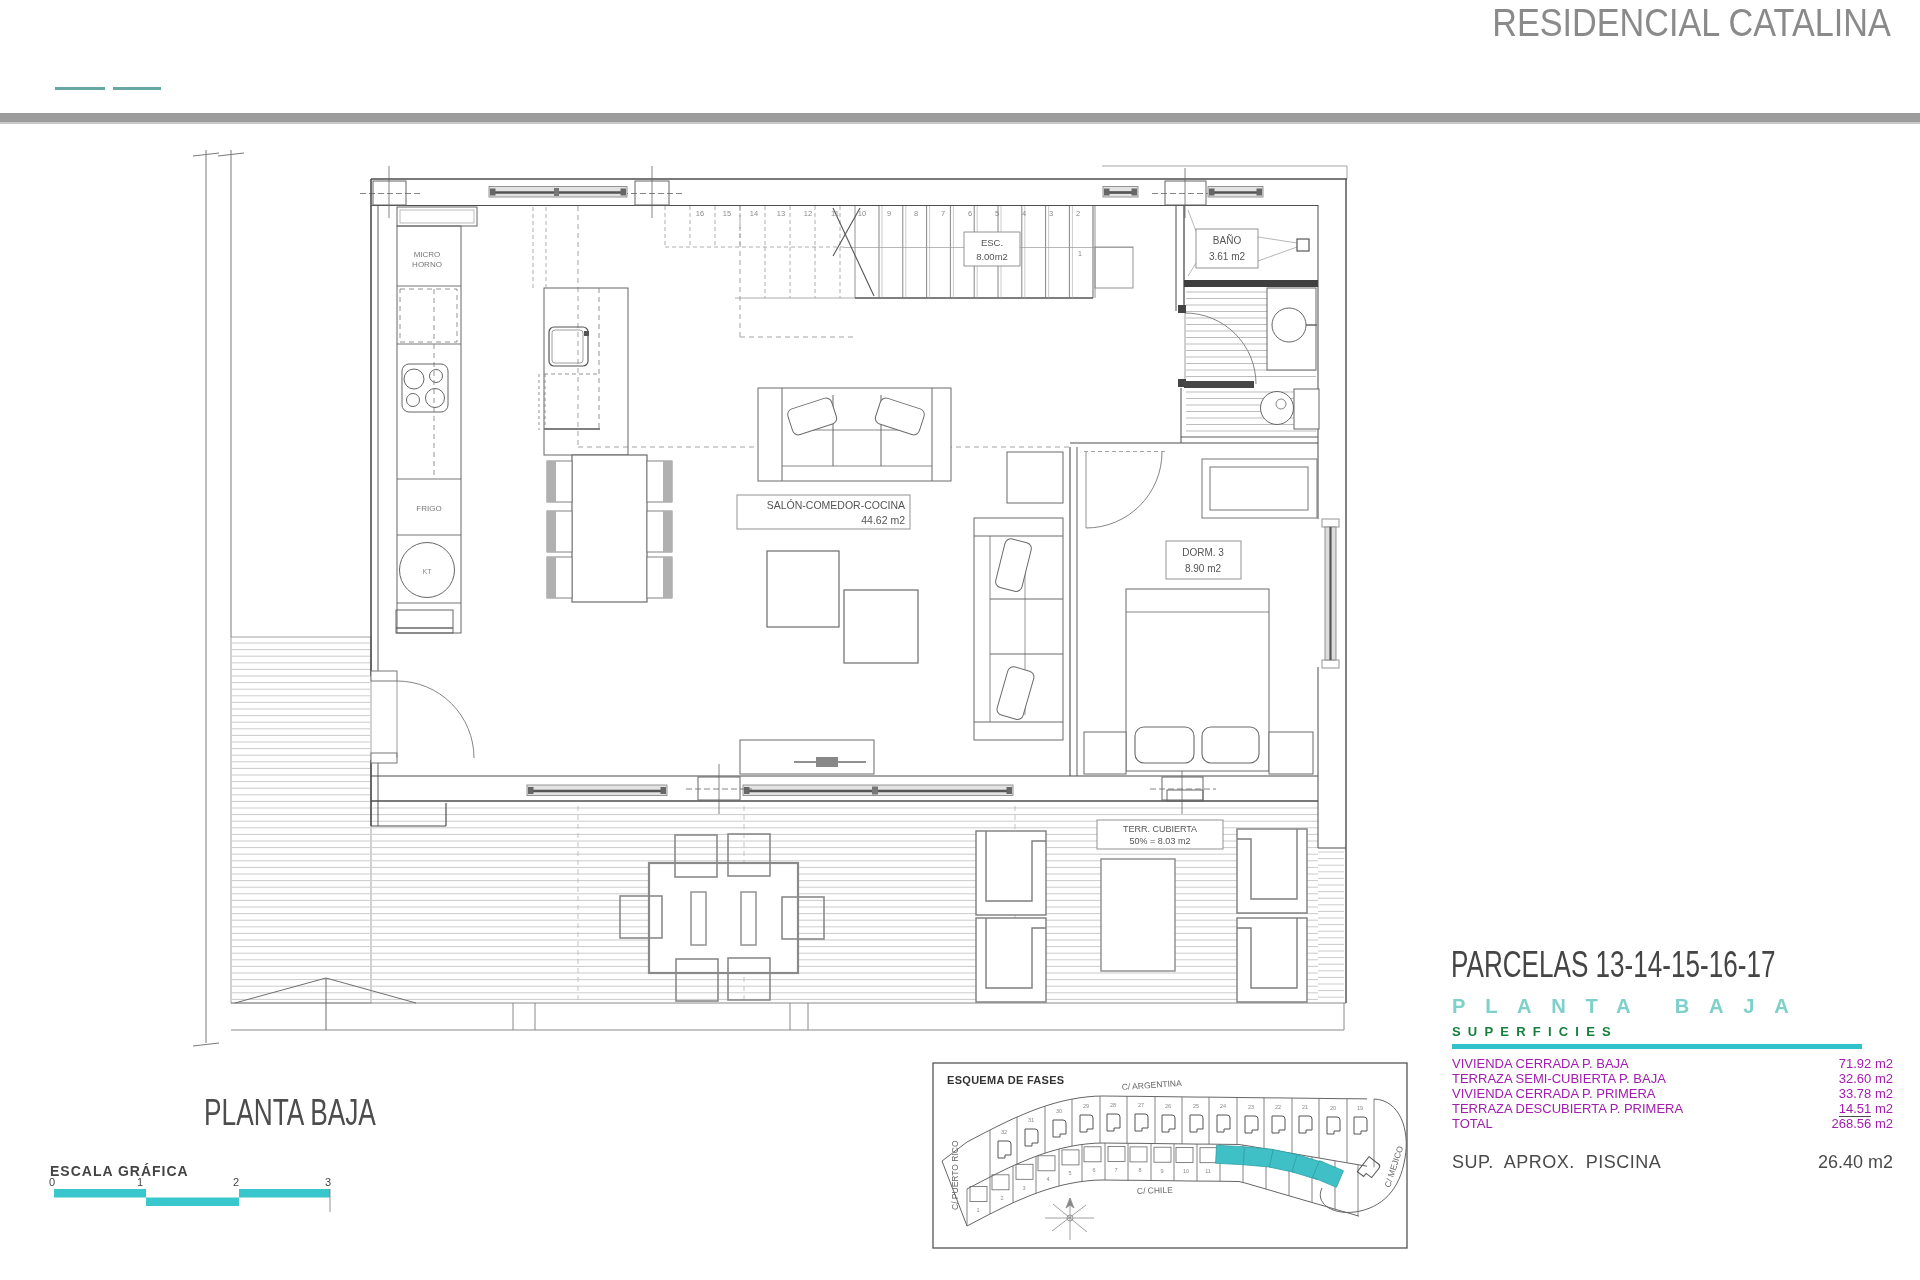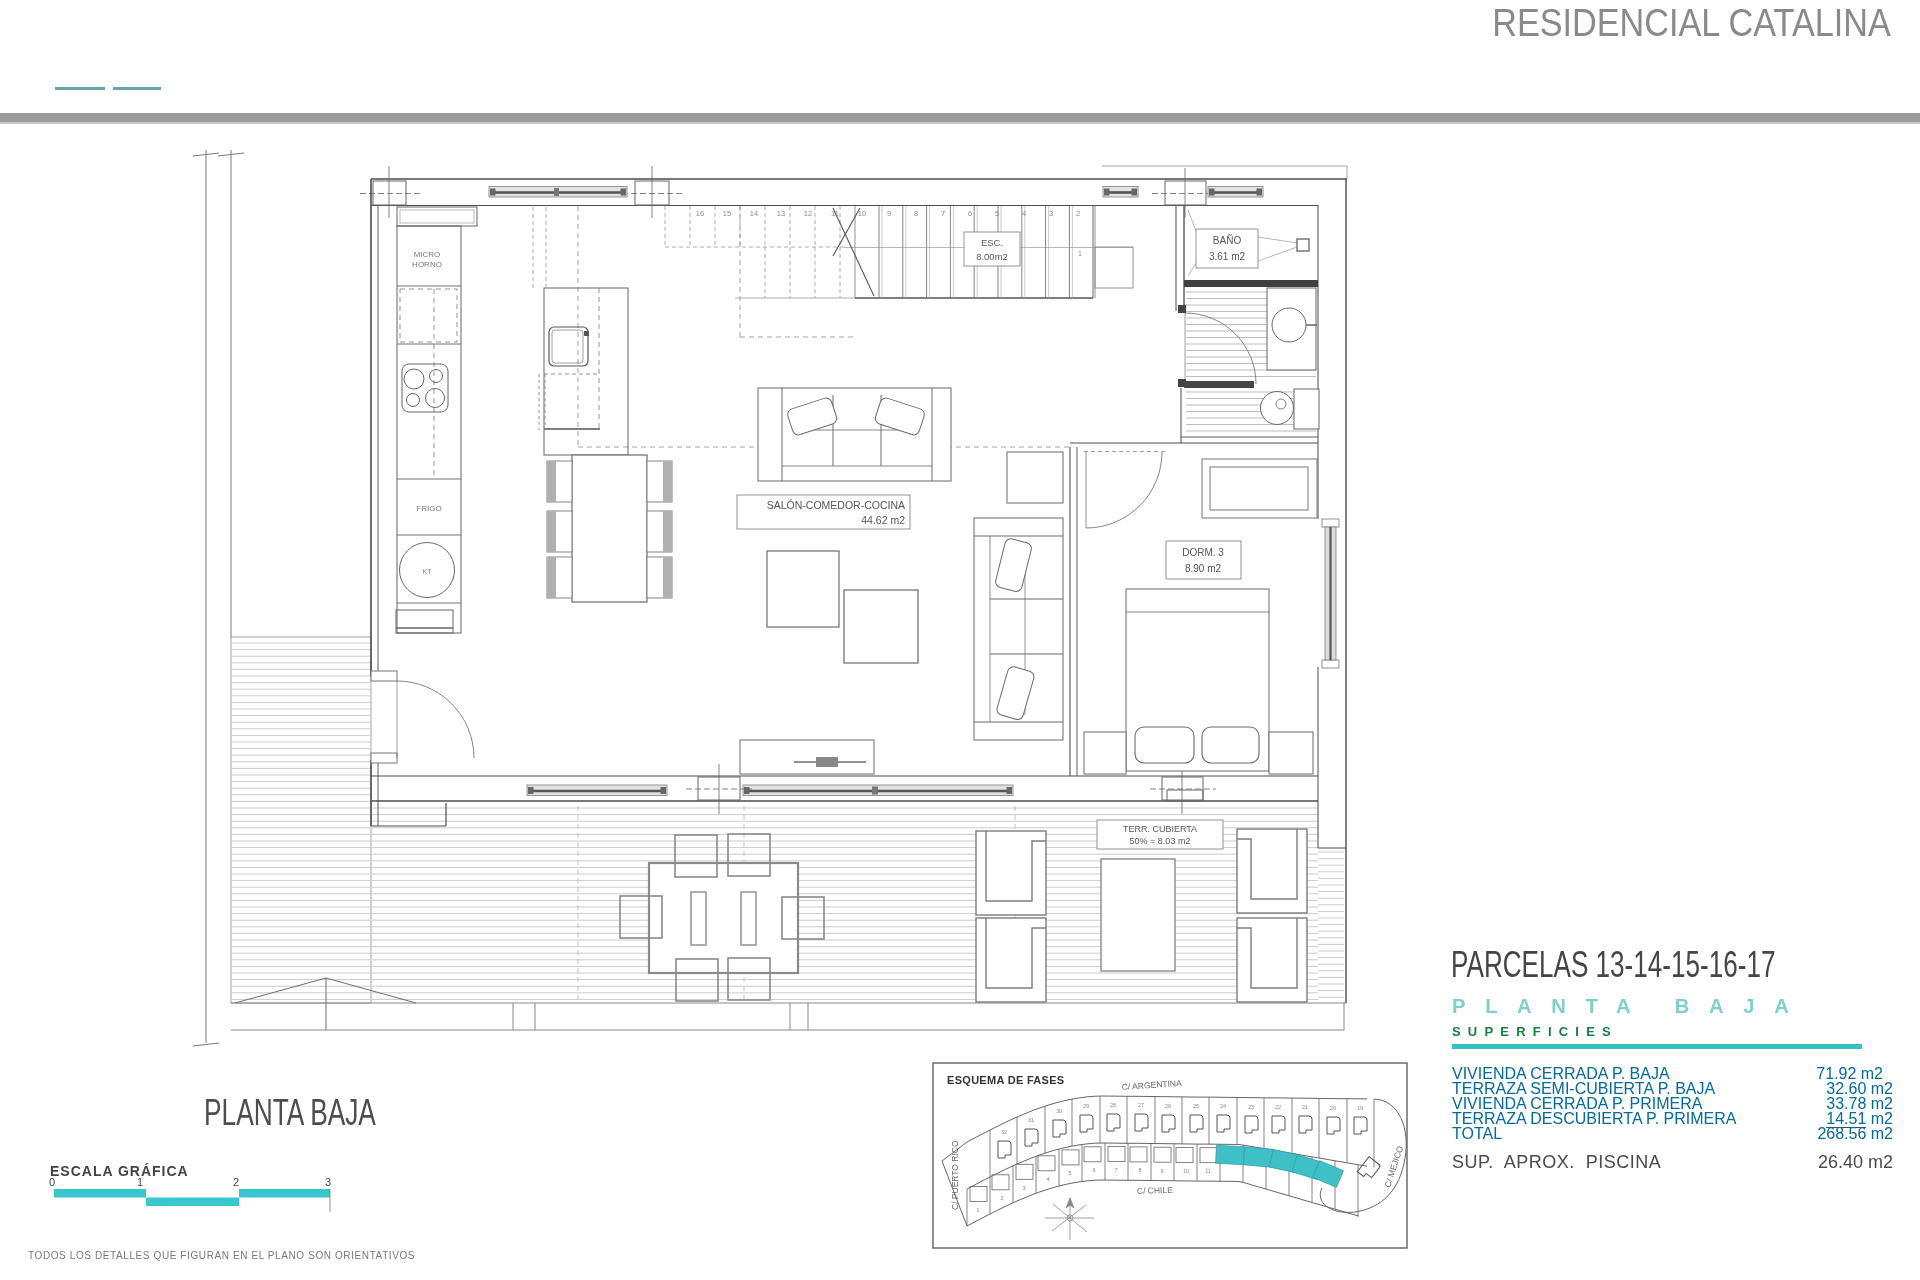--- a/index.html
+++ b/index.html
@@ -842,27 +842,26 @@
 <div class="abs" style="left:204px; top:1092px; font-size:36px; color:#4d4d4d; transform:scaleX(0.73); transform-origin:left; white-space:nowrap;">PLANTA BAJA</div>
 
 <div class="abs" style="left:1451px; top:944px; font-size:36px; color:#454545; transform:scaleX(0.725); transform-origin:left; white-space:nowrap;">PARCELAS 13-14-15-16-17</div>
 
 <div class="abs" style="left:1452px; top:994px; font-size:21px; font-weight:bold; color:#7ed0cb; letter-spacing:20.5px; white-space:nowrap; transform:scaleX(0.96); transform-origin:left;">PLANTA BAJA</div>
 
 <div class="abs" style="left:1452px; top:1024px; font-size:13px; font-weight:bold; color:#15803d; letter-spacing:7.2px;">SUPERFICIES</div>
 
 <div class="abs" style="left:1452px; top:1044px; width:410px; height:5px; background:#30c2c8;"></div>
 
-<div class="abs" style="left:1452px; top:1056px; width:441px; font-size:16px; color:#0369a1; line-height:15px; white-space:nowrap;margin-top:10px;">
-  <div><span>VIVIENDA CERRADA P. BAJA</span><span style="position:absolute; right:10px;">71.92 m2</span></div>
+<div class="abs" style="left:1452px; top:1056px; width:441px; font-size:13px; color:#a21caf; line-height:15px; white-space:nowrap;">
+  <div><span>VIVIENDA CERRADA P. BAJA</span><span style="position:absolute; right:0;">71.92 m2</span></div>
   <div><span>TERRAZA SEMI-CUBIERTA P. BAJA</span><span style="position:absolute; right:0;">32.60 m2</span></div>
   <div><span>VIVIENDA CERRADA P. PRIMERA</span><span style="position:absolute; right:0;">33.78 m2</span></div>
   <div><span>TERRAZA DESCUBIERTA P. PRIMERA</span><span style="position:absolute; right:0;"><span style="border-bottom:1px solid #4a4a4a;">14.51</span> m2</span></div>
   <div><span>TOTAL</span><span style="position:absolute; right:0;">268.56 m2</span></div>
 </div>
 
 <div class="abs" style="left:1452px; top:1152px; width:441px; font-size:18px; color:#4a4a4a; white-space:nowrap;">
   <span style="letter-spacing:0.5px;">SUP.&nbsp; APROX.&nbsp; PISCINA</span><span style="position:absolute; right:0;">26.40 m2</span>
 </div>
 
 <div class="abs" style="left:28px; top:1249px; font-size:10px; color:#787878; line-height:13.5px; letter-spacing:0.6px; white-space:nowrap;">
-  <div>TODOS LOS DETALLES QUE FIGURAN EN EL PLANO SON ORIENTATIVOS</div>
 </div>
 
 </body></html>

